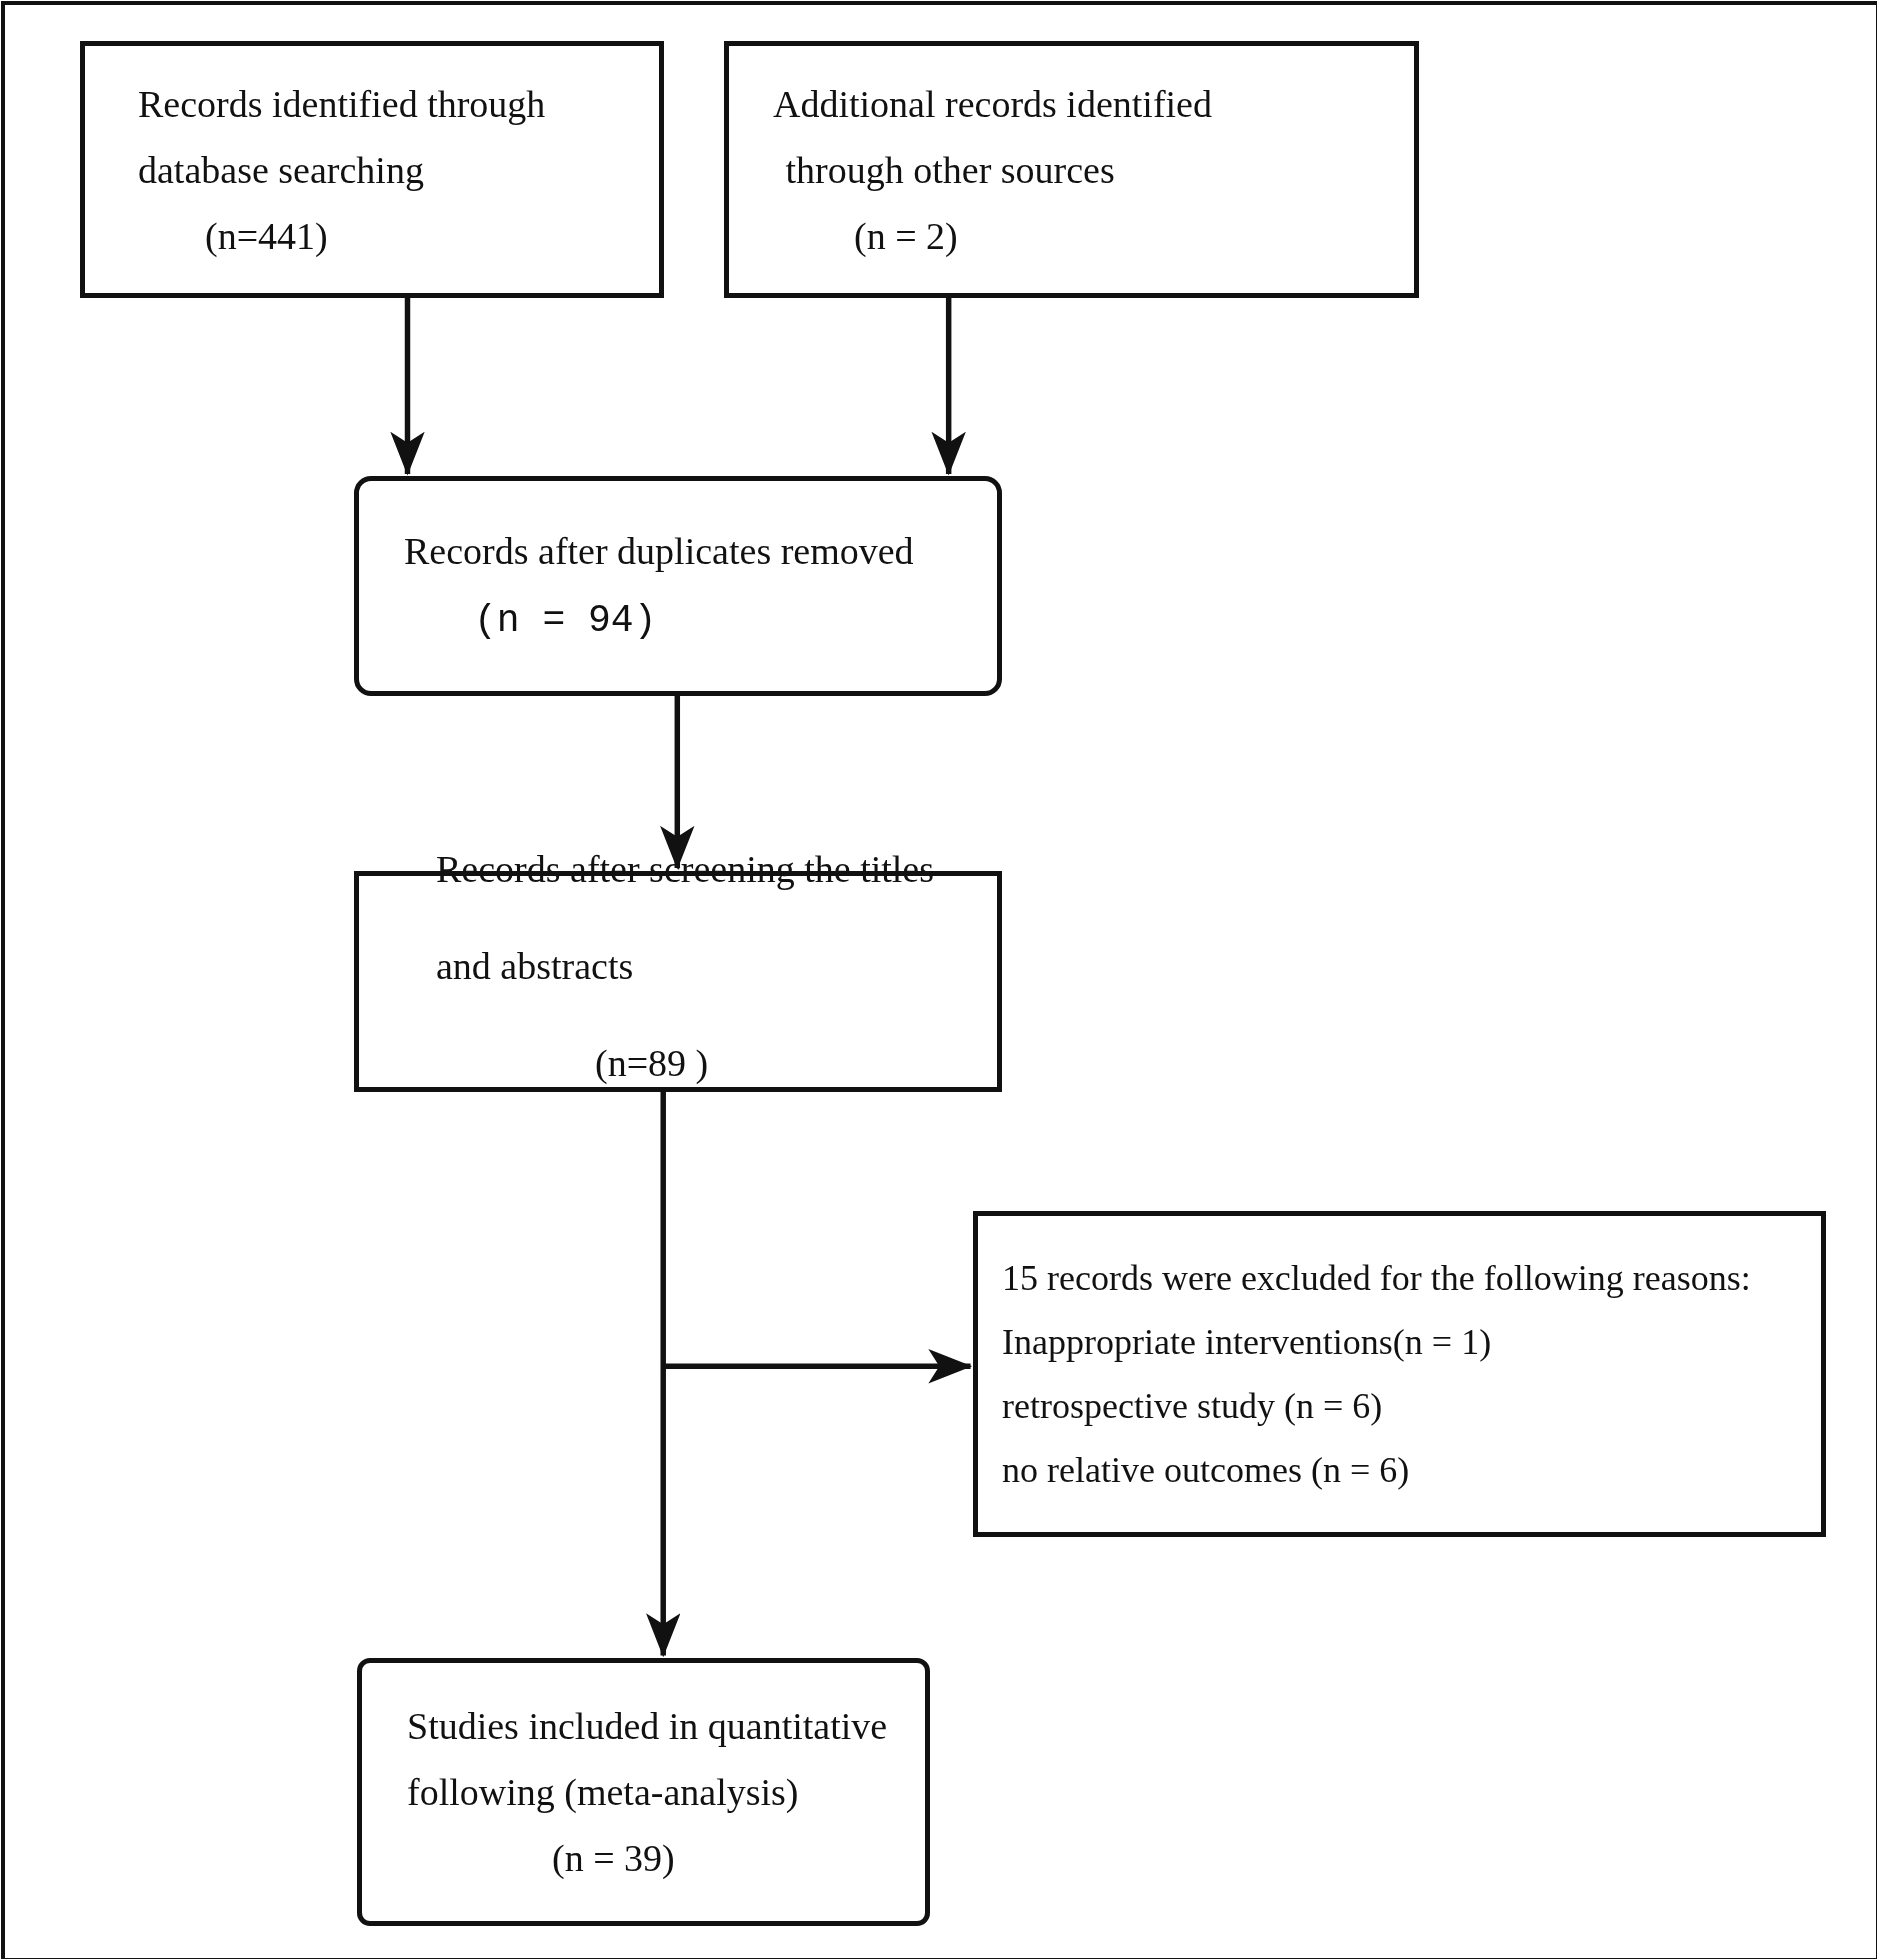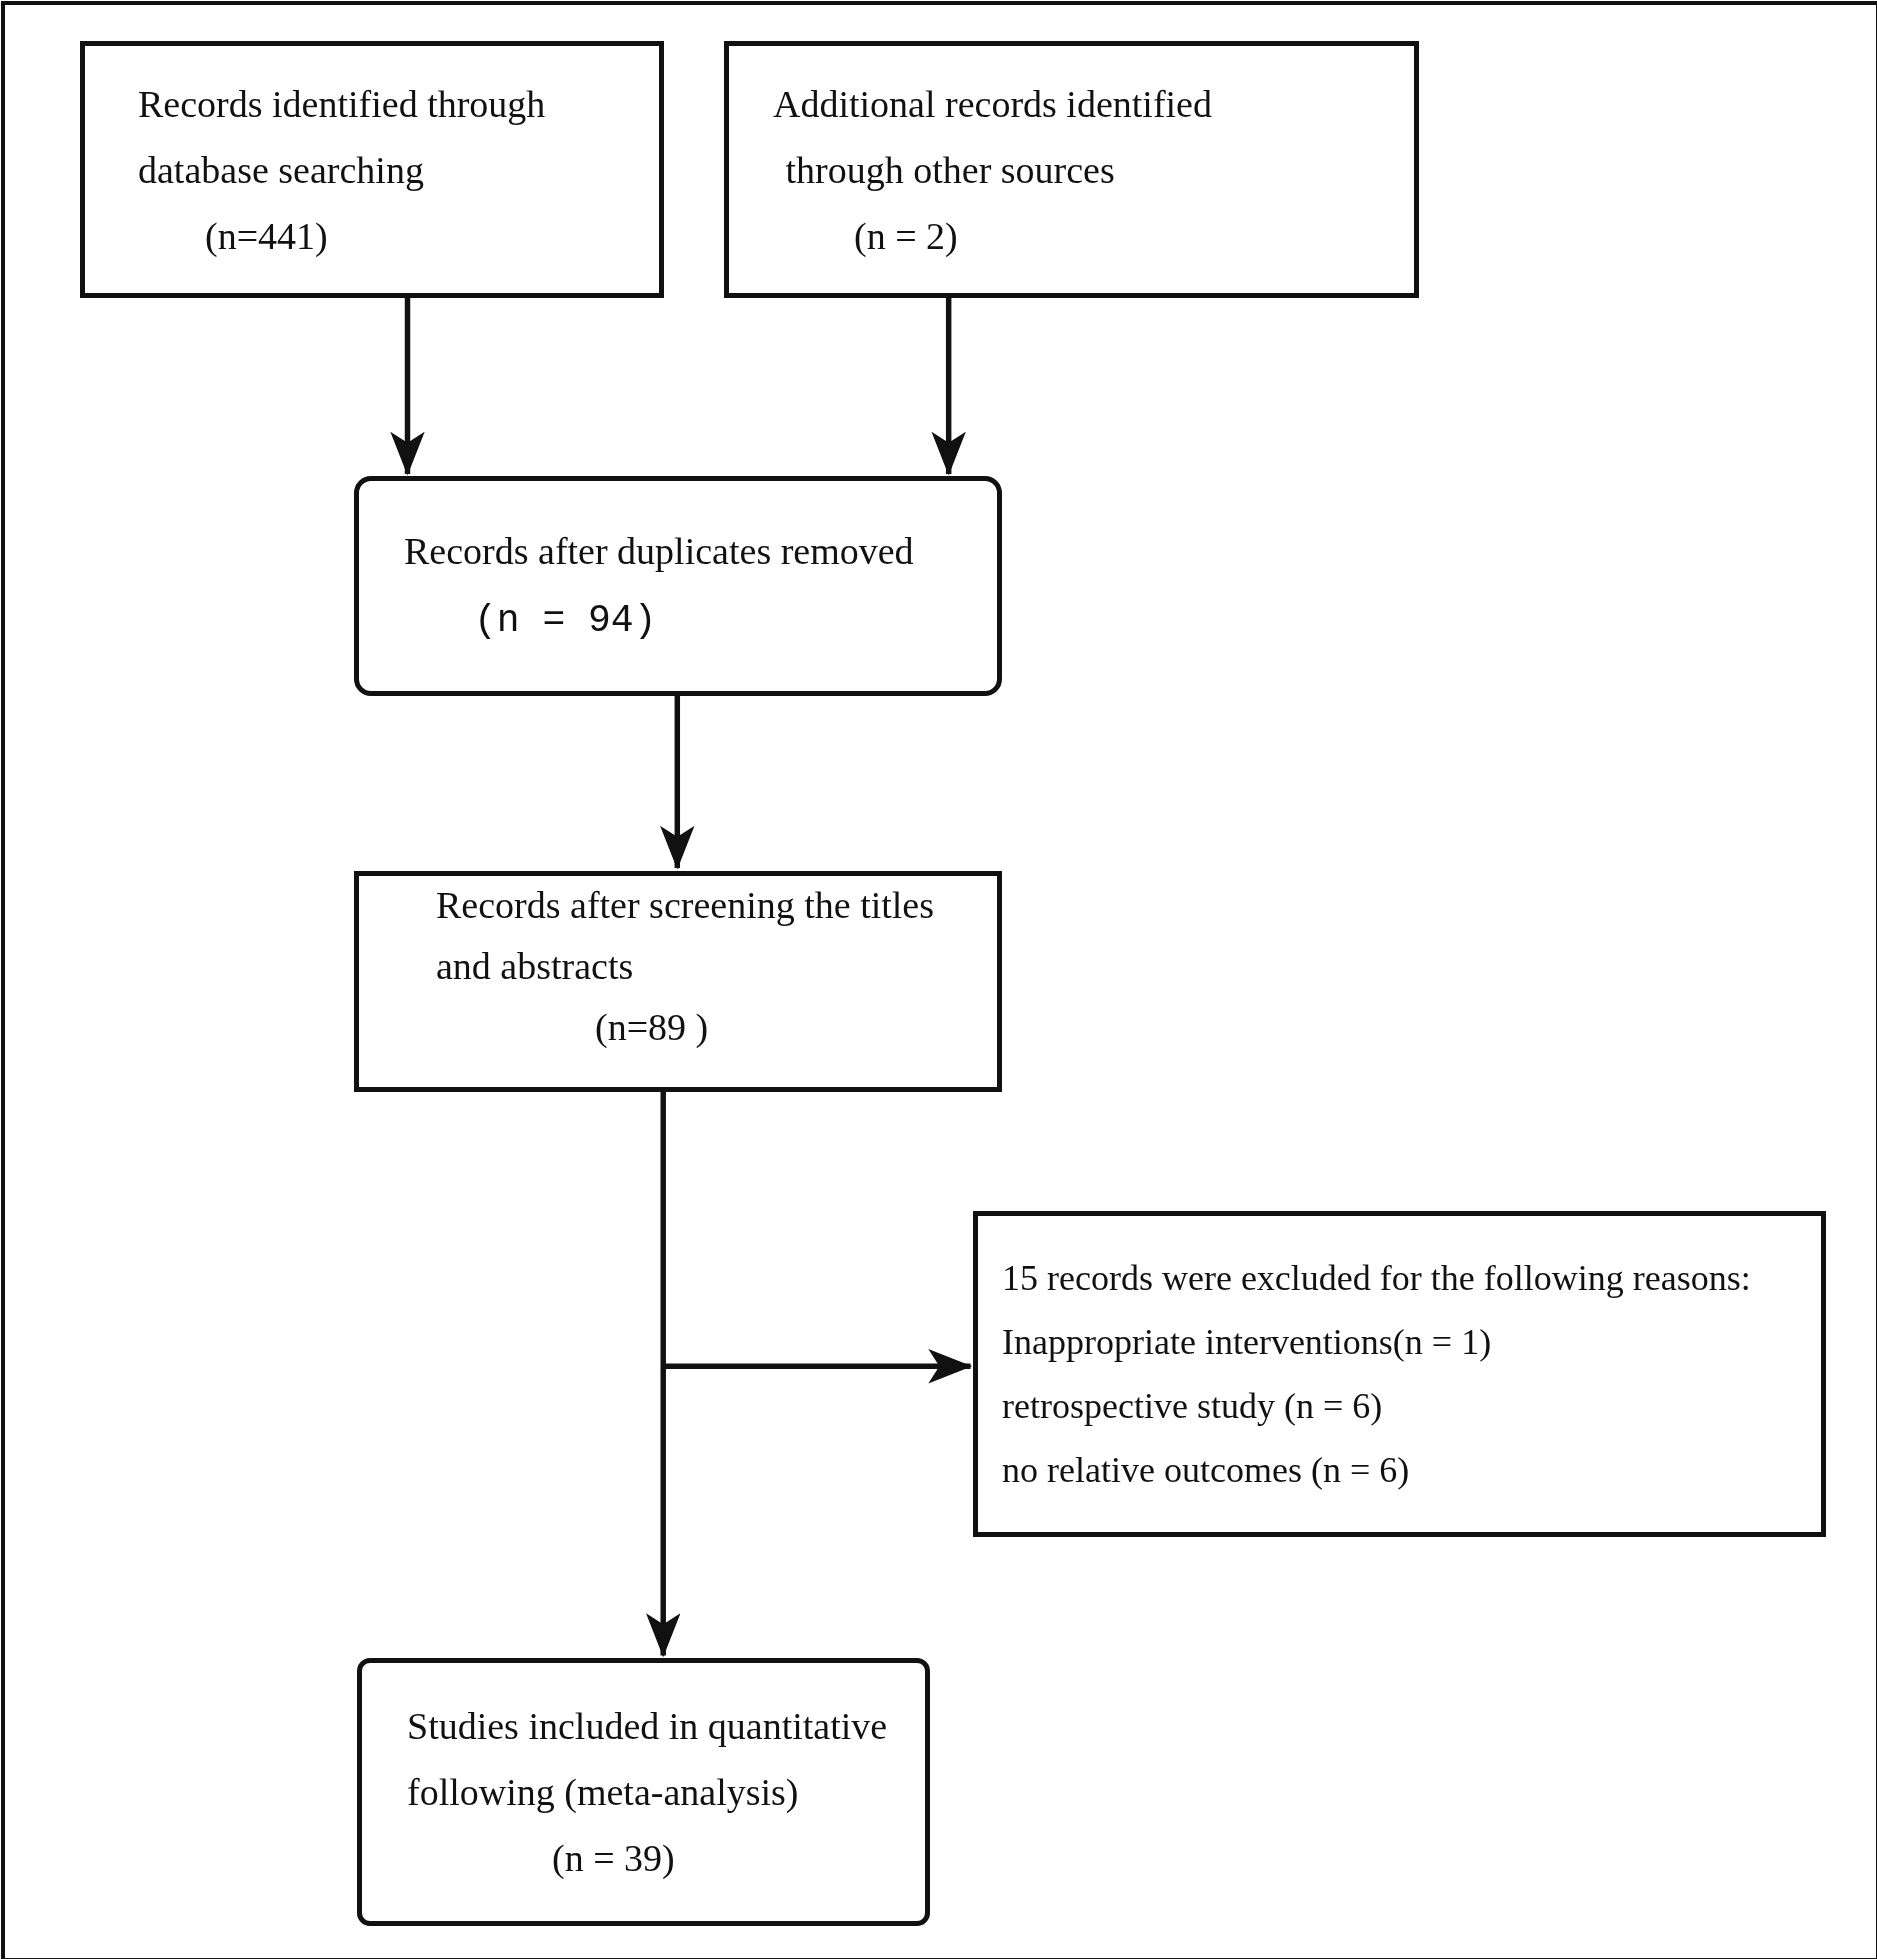--- a/index.html
+++ b/index.html
@@ -53,20 +53,21 @@
     left: 354px; top: 476px; width: 648px; height: 220px;
     padding-left: 45px;
     line-height: 70px;
     border-radius: 17px;
   }
   #box-screened {
     left: 354px; top: 871px; width: 648px; height: 221px;
     padding-left: 77px;
     padding-bottom: 31px;
     line-height: 61px;
+    gap: 36px;
   }
   #box-excluded {
     left: 973px; top: 1211px; width: 853px; height: 326px;
     padding-left: 24px; padding-right: 23px;
     font-size: 36px;
     line-height: 64px;
   }
   #box-included {
     left: 357px; top: 1658px; width: 573px; height: 268px;
     padding-left: 45px;

